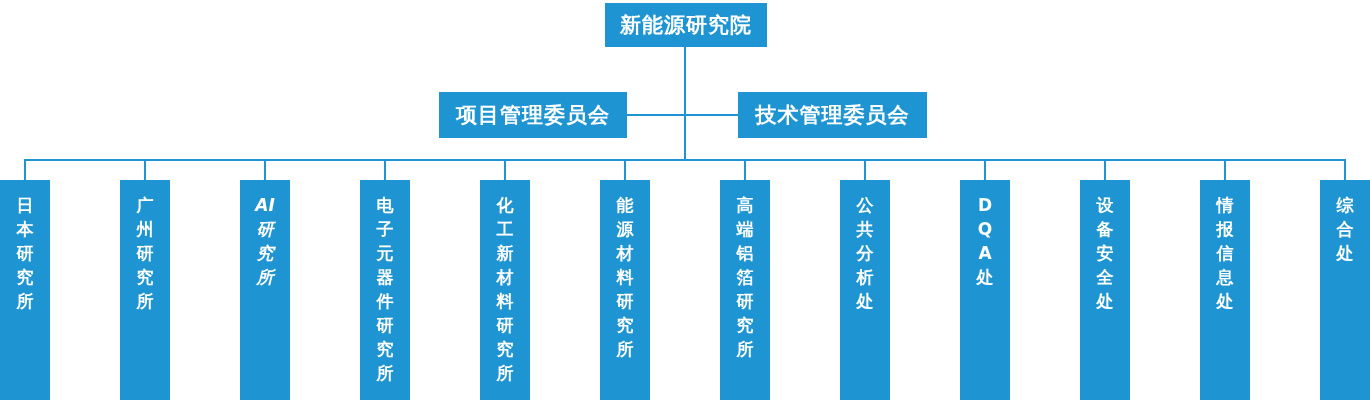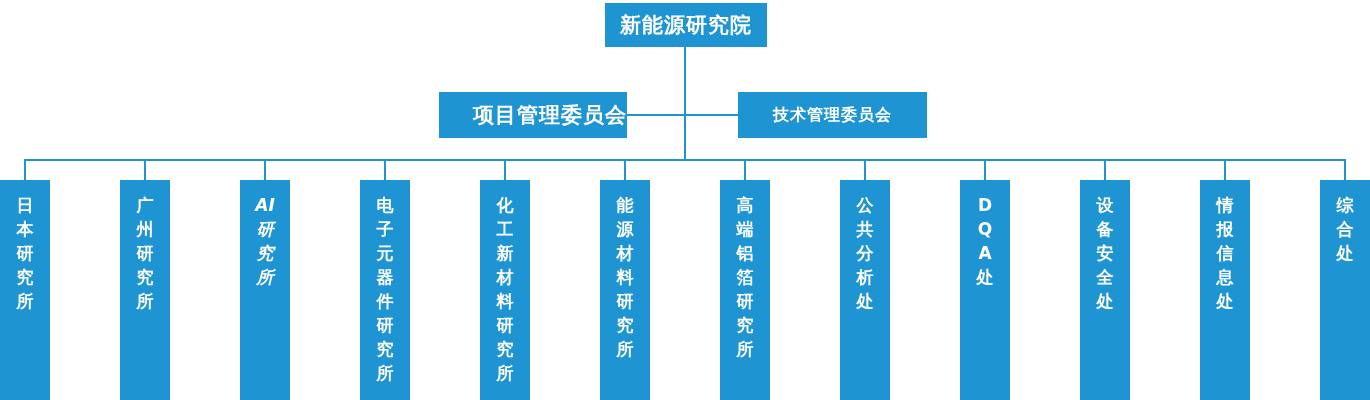--- a/index.html
+++ b/index.html
@@ -22,22 +22,22 @@
     justify-content: center;
     box-sizing: border-box;
   }
   .line {
     position: absolute;
     background: var(--blue);
   }
   
   .root-box   { left: 605px; top: 3px;  width: 162px; height: 44px; font-size: 21px; letter-spacing: 1px; text-align: center; }
   
-  .committee-left  { left: 439px; top: 92px; width: 188px; height: 46px; font-size: 21px; letter-spacing: 1px; justify-content: flex-end; }
-  .committee-right { left: 738px; top: 92px; width: 189px; height: 46px; font-size: 16px; letter-spacing: 1px; }
+  .committee-left  { left: 439px; top: 92px; width: 188px; height: 46px; font-size: 21px; letter-spacing: 1px; }
+  .committee-right { left: 738px; top: 92px; width: 189px; height: 46px; font-size: 21px; letter-spacing: 1px; }
   
   .root-vline        { left: 684px; top: 47px;  width: 2px;    height: 114px; }
   .committee-hline   { left: 627px; top: 114px; width: 111px;  height: 2px; }
   .distribution-hline{ left: 24px;  top: 159px; width: 1322px; height: 2px; }
   .stub              { top: 159px;  width: 2px; height: 21px; }
   
   .dept {
     top: 180px;
     width: 50px;
     height: 220px;

